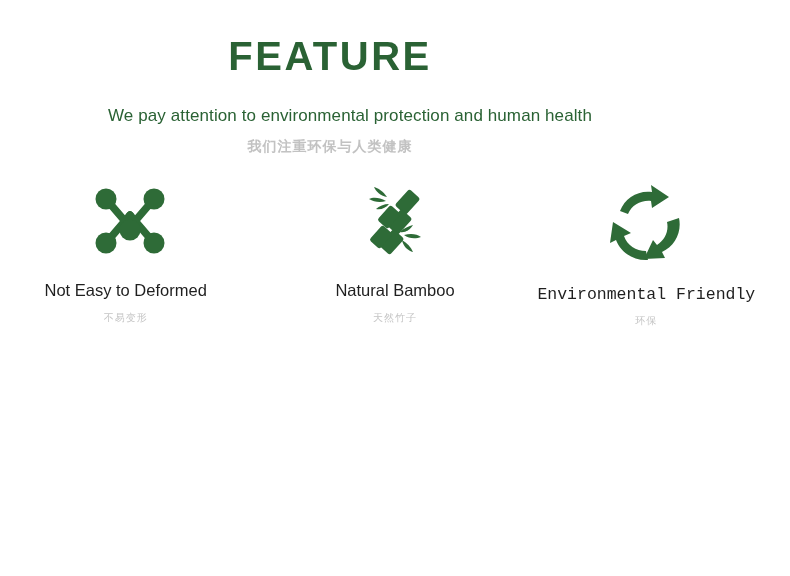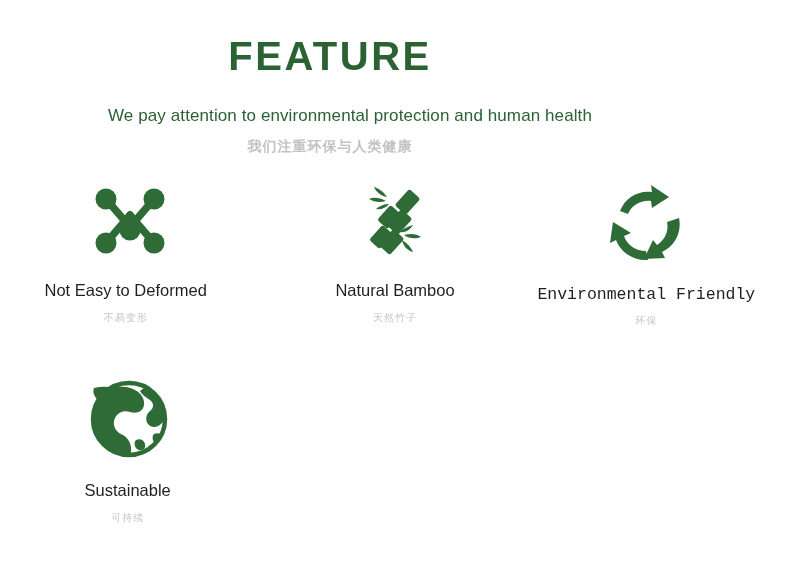--- a/index.html
+++ b/index.html
@@ -187,51 +187,15 @@
             <path d="M40,77 C26,78 13,70 8,57 L2,60 L5,39 L23,50 L16,53
                      C19,62 28,68 38,68 Z"></path>
           </g>
         </svg>
       </div>
       <div class="label-en">Environmental Friendly</div>
       <div class="label-cn">环保</div>
     </div>
 
 
-    <div class="cell c5">
-      <div class="icon-wrap">
-        <svg width="82" height="82" viewBox="0 0 82 82" aria-hidden="true">
-          <defs>
-            <clipPath id="globeClip">
-              <circle cx="41" cy="41" r="36"></circle>
-            </clipPath>
-          </defs>
-
-          <circle cx="41" cy="41" r="36" fill="none" stroke="#2e6b37" stroke-width="4.5"></circle>
-          <g clip-path="url(#globeClip)" fill="#2e6b37">
-
-            <path d="M8,14 C20,8 34,7 45,11 C52,14 57,20 56,27
-                     C55,34 48,36 42,34 C36,32 30,34 27,40
-                     C24,46 27,53 33,56 C40,59 44,66 43,74
-                     C42,80 36,84 30,82 C18,78 8,66 5,52
-                     C3,40 3,24 8,14 Z"></path>
-
-            <path d="M56,10 C64,12 72,18 76,26 C79,33 78,41 73,46
-                     C69,50 63,50 60,46 C57,42 58,36 62,33
-                     C66,30 66,25 62,22 C58,19 54,17 52,13 Z"></path>
-
-            <path d="M66,56 C70,54 74,56 75,60 C76,64 73,67 69,66
-                     C65,65 63,59 66,56 Z"></path>
-            <path d="M48,62 C52,60 56,62 57,66 C58,70 55,73 51,72
-                     C47,71 45,65 48,62 Z"></path>
-          </g>
-
-          <path d="M6,10 C22,6 38,12 42,24 C36,20 28,19 21,22
-                   C28,23 35,26 39,31 C30,33 20,31 13,25
-                   C7,20 4,15 6,10 Z" fill="#2e6b37"></path>
-        </svg>
-      </div>
-      <div class="label-en">Sustainable</div>
-      <div class="label-cn">可持续</div>
-    </div>
 
   </div>
 </div>
 
 </body></html>

